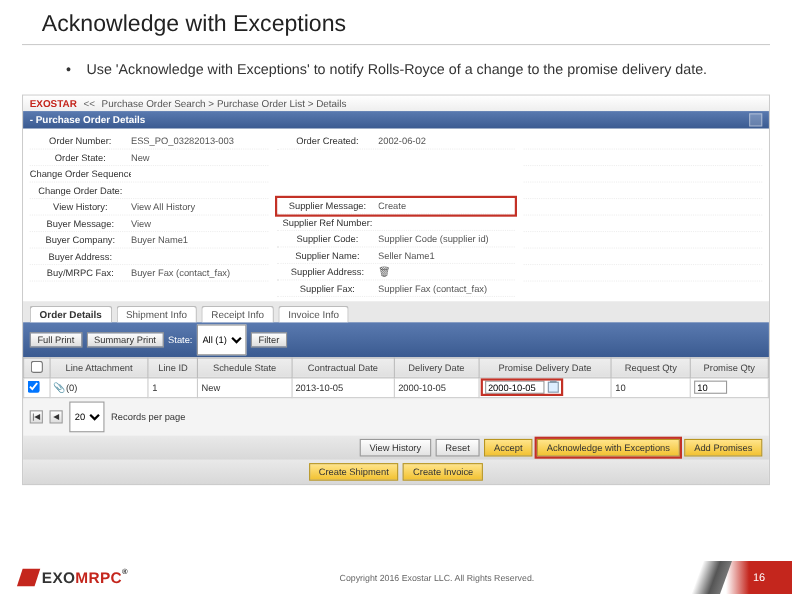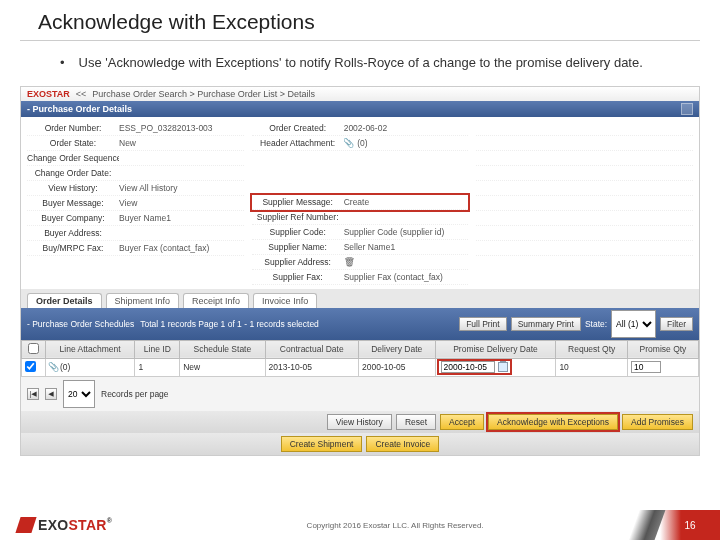--- a/index.html
+++ b/index.html
@@ -114,24 +114,20 @@
         <div class="row">
           <span class="lab">Buy/MRPC Fax:</span>
           <span class="val">Buyer Fax (contact_fax)</span>
         </div>
       </div>
     <div class="col" id="col2">
         <div class="row">
           <span class="lab">Order Created:</span>
           <span class="val">2002-06-02</span>
         </div>
-        <div class="row">
-          <span class="lab">Header Attachment:</span>
-          <span class="val"><span class="icon-clip"></span> (0)</span>
-        </div>
         <div class="row" style="outline: rgb(195, 49, 38) solid 2px; margin-top: 44px;">
           <span class="lab">Supplier Message:</span>
           <span class="val">Create</span>
         </div>
         <div class="row">
           <span class="lab">Supplier Ref Number:</span>
           <span class="val"></span>
         </div>
         <div class="row">
           <span class="lab">Supplier Code:</span>
@@ -191,24 +187,20 @@
   </div>
 
   <div class="tabs" id="tabs">
       <div class="tab active">Order Details</div>
       <div class="tab">Shipment Info</div>
       <div class="tab">Receipt Info</div>
       <div class="tab">Invoice Info</div>
     </div>
 
   <div class="sched-bar">
-    <div class="left">
-      <span>- Purchase Order Schedules</span>
-      <span>Total 1 records Page 1 of 1 - 1 records selected</span>
-    </div>
     <div class="right">
       <button class="minibtn">Full Print</button>
       <button class="minibtn">Summary Print</button>
       <span>State:</span>
       <select class="select-mini"><option>All (1)</option></select>
       <button class="minibtn">Filter</button>
     </div>
   </div>
 
   <table class="grid">
@@ -263,17 +255,17 @@
   </div>
   <div class="actions" style="justify-content:center;">
       <button class="btn btn-y">Create Shipment</button>
       <button class="btn btn-y">Create Invoice</button>
   </div>
 </div>
 
 <div class="footer">
   <div class="logo">
     <span class="sw"></span>
-    <span class="logo-text"><span class="ex">EXO</span><span class="st">STAR</span><span class="reg">®</span></span>
+    <span class="logo-text"><span class="ex">EXO</span><span class="st">MRPC</span><span class="reg">®</span></span>
   </div>
   <div class="copy">Copyright 2016 Exostar LLC. All Rights Reserved.</div>
   <div class="pg">16</div>
 </div>
 
 </body></html>

